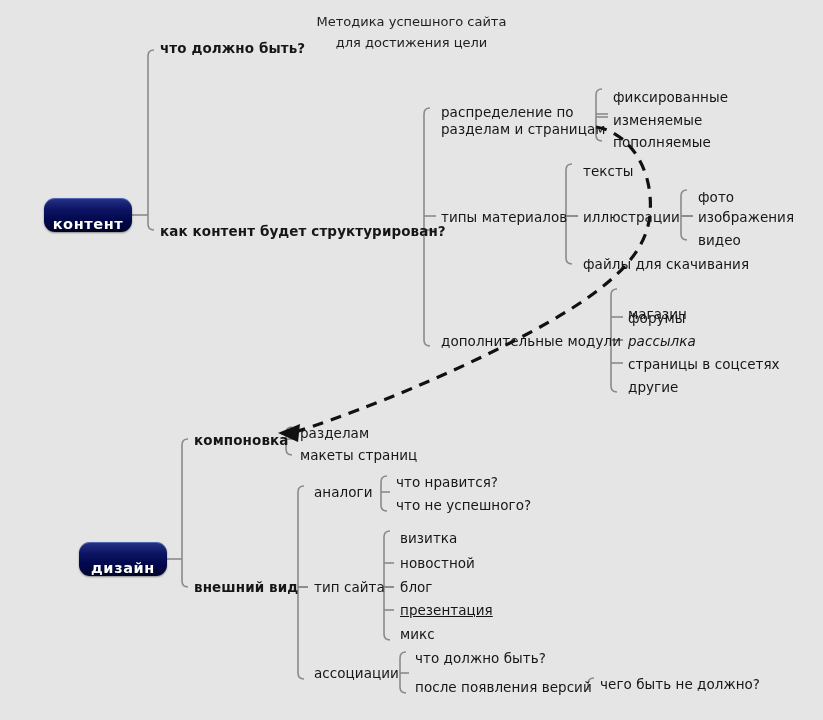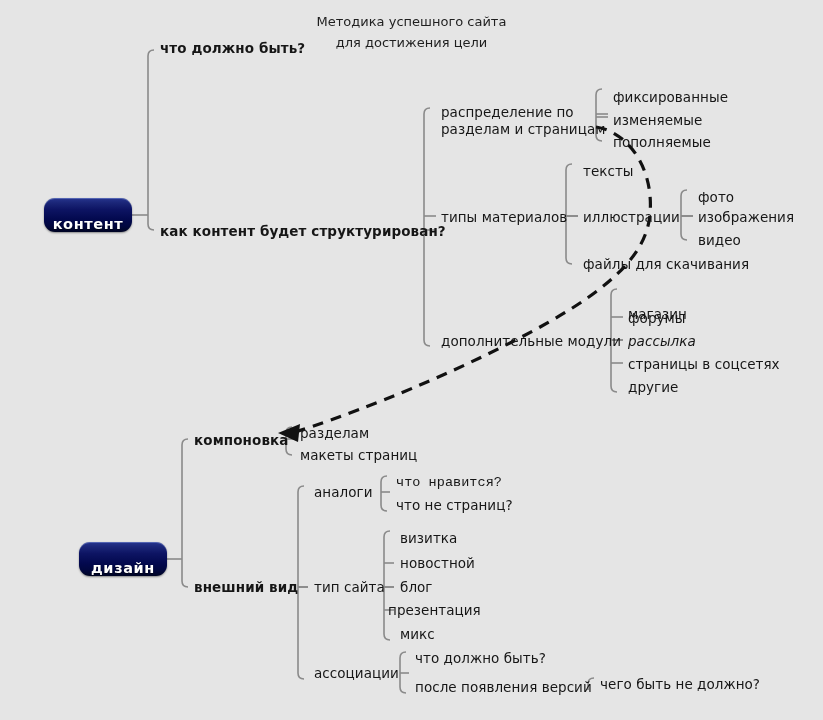--- a/index.html
+++ b/index.html
@@ -211,31 +211,31 @@
   <div class="node-label" style="left:628px; top:333px;font-style:italic;">рассылка</div>
   <div class="node-label" style="left:628px; top:356px;">страницы в соцсетях</div>
   <div class="node-label" style="left:628px; top:379px;">другие</div>
 
   <div class="node-label bold" style="left:194px; top:432px;">компоновка</div>
 
   <div class="node-label" style="left:300px; top:425px;">разделам</div>
   <div class="node-label" style="left:300px; top:447px;">макеты страниц</div>
 
   <div class="node-label" style="left:314px; top:484px;">аналоги</div>
-  <div class="node-label" style="left:396px; top:474px;font-family:Liberation Mono, monospace;">что нравится?</div>
-  <div class="node-label" style="left:396px; top:497px;">что не страниц?</div>
+  <div class="node-label" style="left:396px; top:474px;">что нравится?</div>
+  <div class="node-label" style="left:396px; top:497px;">что не успешного?</div>
 
   <div class="node-label bold" style="left:194px; top:579px;">внешний вид</div>
 
   <div class="node-label" style="left:314px; top:579px;">тип сайта</div>
 
   <div class="node-label" style="left:400px; top:530px;">визитка</div>
   <div class="node-label" style="left:400px; top:555px;">новостной</div>
   <div class="node-label" style="left:400px; top:579px;">блог</div>
-  <div class="node-label" style="left:388px; top:602px;">презентация</div>
+  <div class="node-label" style="left:400px; top:602px;text-decoration:underline;">презентация</div>
   <div class="node-label" style="left:400px; top:626px;">микс</div>
 
   <div class="node-label" style="left:314px; top:665px;">ассоциации</div>
   <div class="node-label" style="left:415px; top:650px;">что должно быть?</div>
   <div class="node-label" style="left:415px; top:679px;">после появления версий</div>
 
   <div class="node-label" style="left:600px; top:676px;">чего быть не должно?</div>
 
 </div>
 

